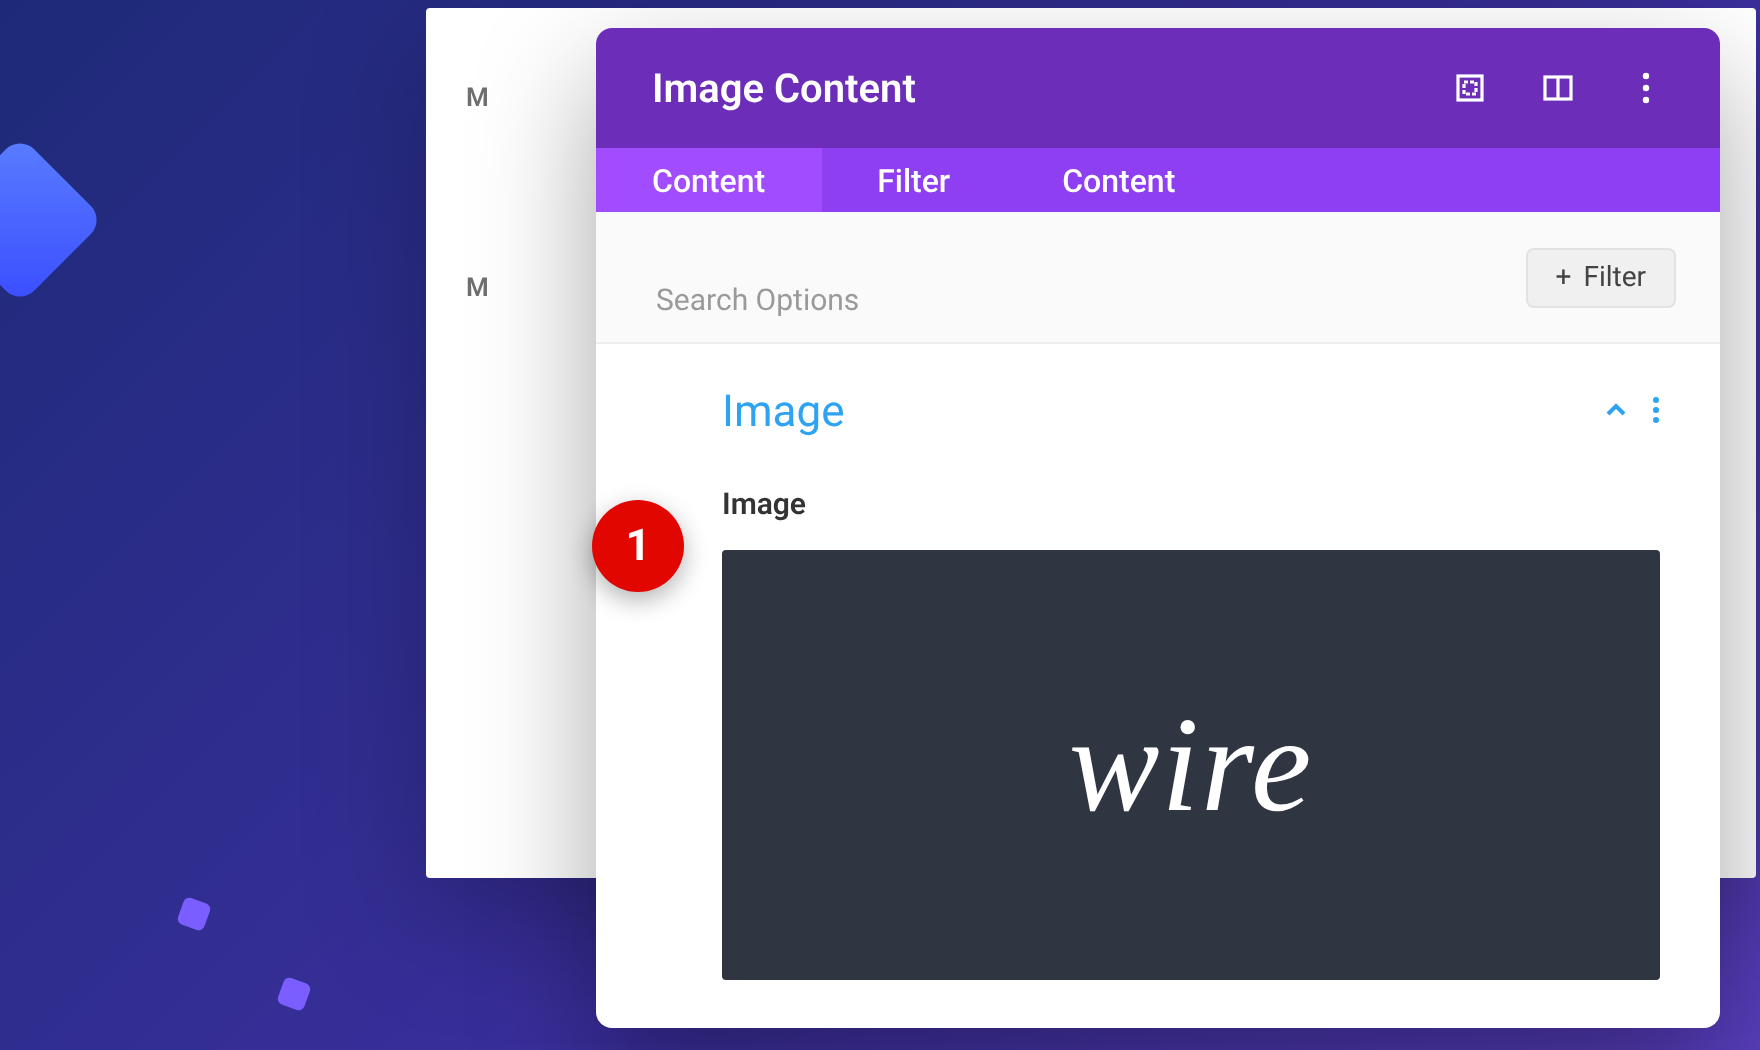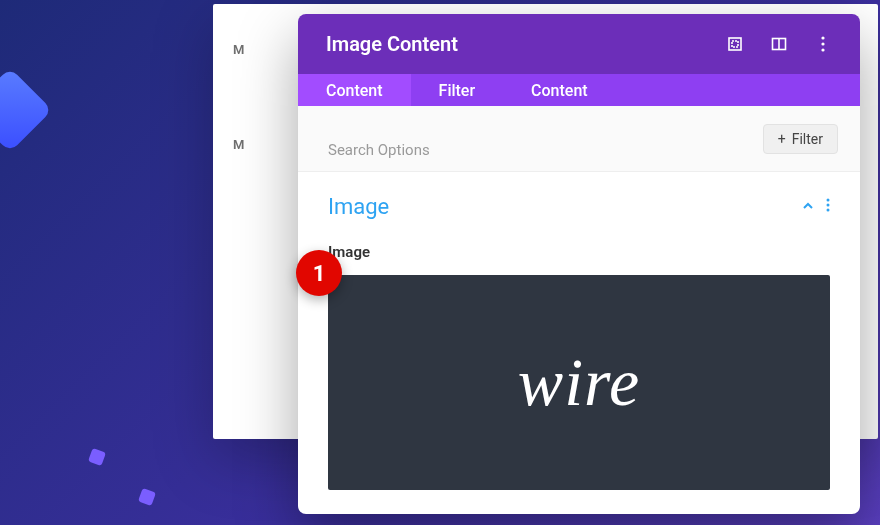--- a/index.html
+++ b/index.html
@@ -73,20 +73,21 @@
     display:flex; align-items:center; gap: 6px;
     background: #f0f0f0;
     border: 1px solid #e2e2e2;
     border-radius: 4px;
     padding: 6px 14px;
     font-size: 14px; color: #444;
     cursor: pointer;
   }
   .section {
     padding: 22px 30px 10px 30px;
+    margin-left: 33px;
   }
   .section-head { display:flex; align-items:center; }
   .section-title { font-size: 22px; color: #2ea3f2; font-weight: 400; }
   .section-head .right { margin-left:auto; display:flex; gap:12px; align-items:center; color:#2ea3f2; }
   .chev { font-size: 14px; cursor:pointer; }
   .section-menu { cursor:pointer; }
   .field-label { font-size: 15px; font-weight: 600; color: #333; margin-top: 24px; }
   .image-preview {
     margin-top: 14px;
     width: 100%; height: 215px;

